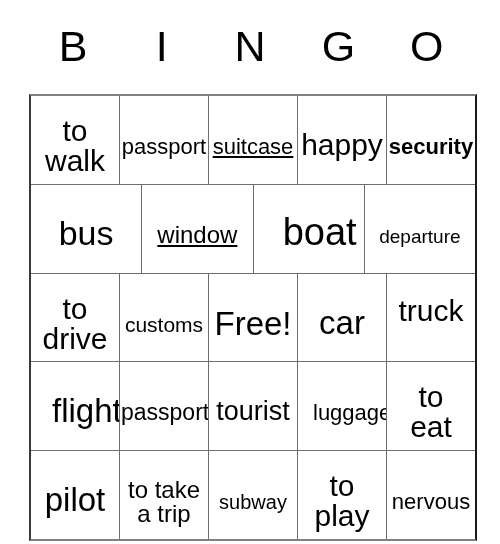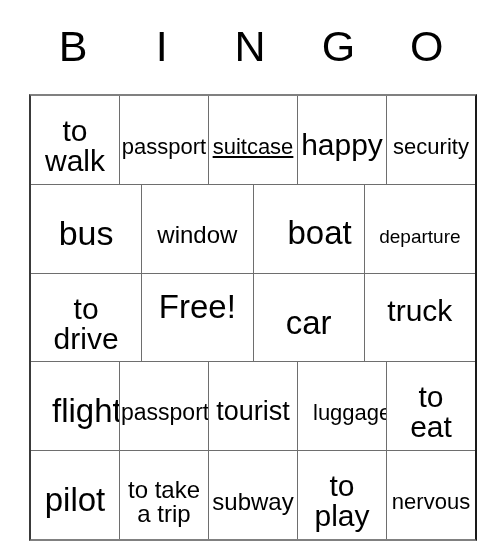--- a/index.html
+++ b/index.html
@@ -107,46 +107,49 @@
       <div class="cell">
           <span class="cell-text" style="font-size: 22px; line-height: 22px; top: 39.822px;">passport</span>
         </div>
       <div class="cell">
           <span class="cell-text" style="font-size: 22px; line-height: 22px; top: 39.822px; text-decoration: underline;">suitcase</span>
         </div>
       <div class="cell">
           <span class="cell-text" style="font-size: 30px; line-height: 30px; top: 33.822px;">happy</span>
         </div>
       <div class="cell">
-          <span class="cell-text" style="font-size: 22px; line-height: 22px; top: 39.822px;">security</span>
+          <span class="cell-text" style="font-size: 22px; line-height: 22px; top: 39.822px; font-weight: bold;">security</span>
         </div>
     </div>
 
     <div class="grid-row">
       <div class="cell">
           <span class="cell-text" style="font-size: 34px; line-height: 34px; top: 30.822px;">bus</span>
         </div>
       <div class="cell">
-          <span class="cell-text" style="font-size: 24px; line-height: 24px; top: 38.322px;">window</span>
+          <span class="cell-text" style="font-size: 24px; line-height: 24px; top: 38.322px; text-decoration: underline;">window</span>
         </div>
       <div class="cell">
-          <span class="cell-text" style="font-size: 33px; line-height: 33px; top: 31.572px; padding-left: 22px;">boat</span>
+          <span class="cell-text" style="font-size: 38px; line-height: 33px; top: 31.572px; padding-left: 22px;">boat</span>
         </div>
       <div class="cell">
           <span class="cell-text" style="font-size: 19px; line-height: 19px; top: 42.072px;">departure</span>
         </div>
     </div>
 
     <div class="grid-row">
       <div class="cell">
           <span class="cell-text" style="font-size: 30px; line-height: 30px; top: 20.022px;">to
 drive</span>
         </div>
       <div class="cell">
-          <span class="cell-text" style="font-size: 33px; line-height: 33px; top: 16px;">Free!</span>
+          <span class="cell-text" style="font-size: 21px; line-height: 21px; top: 40.572px;">customs</span>
+        </div>
+      <div class="cell">
+          <span class="cell-text" style="font-size: 33px; line-height: 33px; top: 33px;">Free!</span>
         </div>
       <div class="cell">
           <span class="cell-text" style="font-size: 33px; line-height: 33px; top: 32px;">car</span>
         </div>
       <div class="cell">
           <span class="cell-text" style="font-size: 30px; line-height: 30px; top: 22px;">truck</span>
         </div>
     </div>
 
     <div class="grid-row">
@@ -170,21 +173,21 @@
 
     <div class="grid-row">
       <div class="cell">
           <span class="cell-text" style="font-size: 33px; line-height: 33px; top: 31.572px;">pilot</span>
         </div>
       <div class="cell">
           <span class="cell-text" style="font-size: 24px; line-height: 24px; top: 27.282px;">to take
 a trip</span>
         </div>
       <div class="cell">
-          <span class="cell-text" style="font-size: 24px; line-height: 24px; top: 38.322px;">subway</span>
+          <span class="cell-text" style="font-size: 20px; line-height: 24px; top: 38.322px;">subway</span>
         </div>
       <div class="cell">
           <span class="cell-text" style="font-size: 30px; line-height: 30px; top: 20.022px;">to
 play</span>
         </div>
       <div class="cell">
           <span class="cell-text" style="font-size: 22px; line-height: 22px; top: 39.822px;">nervous</span>
         </div>
     </div>
 

